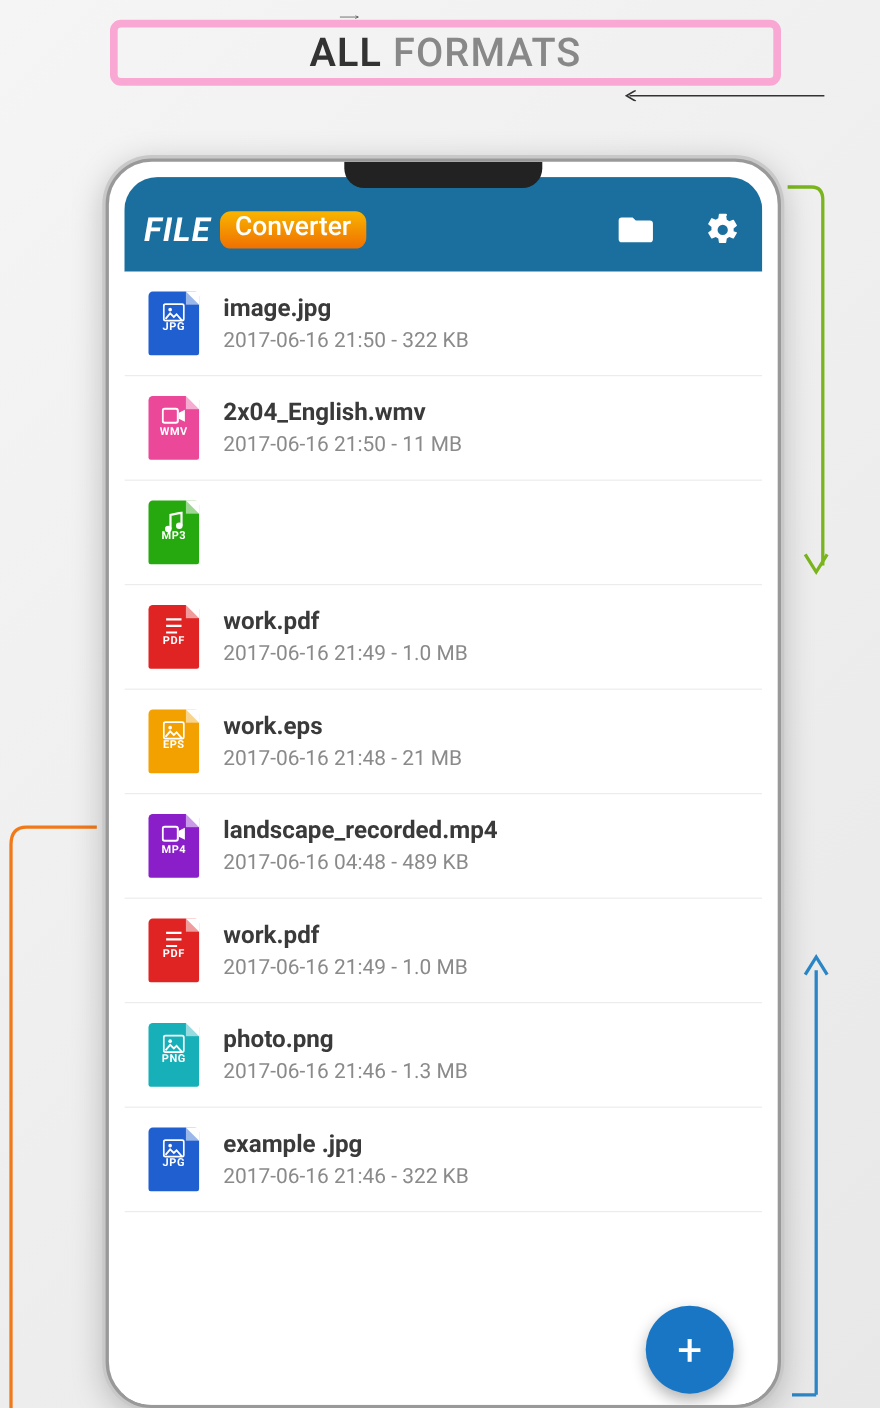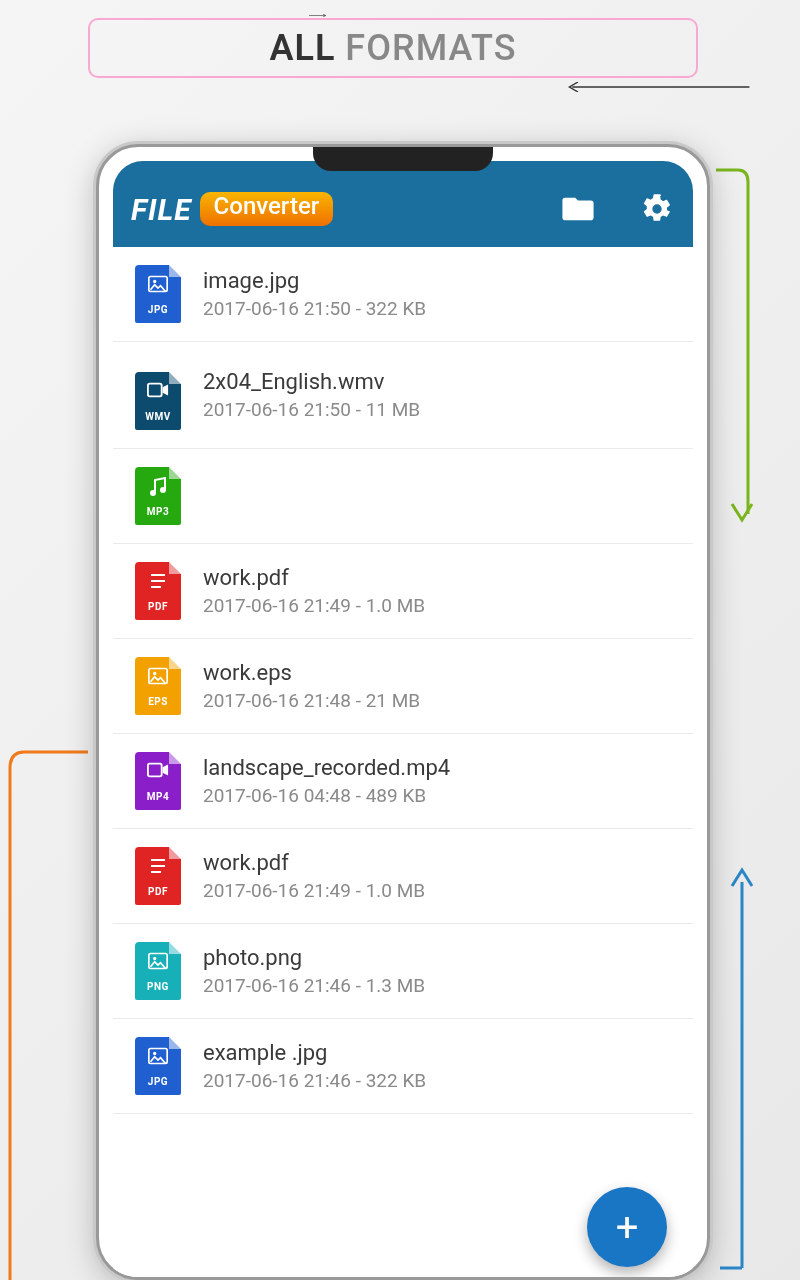--- a/index.html
+++ b/index.html
@@ -2,21 +2,21 @@
 <html><head>
 <meta charset="utf-8">
 <style>
   * { box-sizing: border-box; margin: 0; padding: 0; }
   html, body { width: 800px; height: 1280px; font-family: -apple-system, BlinkMacSystemFont, "Segoe UI", Roboto, Arial, sans-serif; background: linear-gradient(135deg, #f5f5f5 0%, #e8e8e8 100%); overflow: hidden; }
   
   .canvas { position: relative; width: 800px; height: 1280px; }
   
   
   .banner-wrap { position: absolute; top: 8px; left: 88px; width: 610px; height: 88px; }
-  .banner-box { position: absolute; top: 10px; left: 0; width: 100%; height: 60px; border: 2px solid #f9a8d4; border-radius: 10px; display: flex; align-items: center; justify-content: center; }
+  .banner-box { position: absolute; top: 10px; left: 12px; width: 100%; height: 60px; border: 7px solid #f9a8d4; border-radius: 10px; display: flex; align-items: center; justify-content: center; }
   .banner-text { font-size: 36px; font-weight: 600; letter-spacing: 1px; }
   .banner-text .w1 { color: #333; }
   .banner-text .w2 { color: #888; font-weight: 500; }
   .banner-arrow-top { position: absolute; top: 6px; left: 200px; width: 60px; height: 3px; }
   .banner-arrow-bottom { position: absolute; top: 74px; left: 440px; width: 260px; height: 10px; }
   
   
   .arrow-green { position: absolute; top: 168px; right: 46px; width: 40px; height: 360px; }
   .arrow-blue  { position: absolute; top: 860px; right: 46px; width: 40px; height: 410px; }
   .arrow-orange{ position: absolute; top: 750px; left: 0; width: 90px; height: 530px; }
@@ -32,26 +32,26 @@
   .appbar { background: #1a6f9e; height: 86px; display: flex; align-items: center; padding: 10px 18px 0 18px; gap: 27px; }
   .logo { display: flex; align-items: center; gap: 8px; }
   .logo-file { color: #fff; font-weight: 700; font-style: italic; font-size: 30px; letter-spacing: 1px; }
   .logo-badge { background: linear-gradient(180deg,#f8b500,#f07000); color: #fff; font-weight: 500; font-size: 24px; padding: 0 14px 6px 14px; border-radius: 10px; }
   .appbar-spacer { flex: 1; }
   .appbar-icon { width: 36px; height: 36px; color: #fff; display:flex; align-items:center; justify-content:center; margin-left: 16px; }
   
   
   .file-list { flex:1; overflow:hidden; background:#fff; }
   .file-row { display:flex; align-items:center; gap: 22px; padding: 18px 20px 18px 22px; border-bottom: 1px solid #eaeaea; }
-  .file-icon { width: 46px; height: 58px; position:relative; border-radius: 4px 4px 2px 2px; flex-shrink:0; display:flex; flex-direction:column; align-items:center; justify-content:flex-end; padding-bottom:8px; }
+  .file-icon { width: 46px; height: 58px; position:relative; border-radius: 4px 4px 2px 2px; flex-shrink:0; display:flex; flex-direction:column; align-items:center; justify-content:flex-end; padding-bottom:20px; }
   .file-icon:before { content:""; position:absolute; top:0; right:0; width:0; height:0; border-left:12px solid rgba(255,255,255,.55); border-top:12px solid #fff; }
   .file-icon .glyph { position:absolute; top:10px; left:0; right:0; display:flex; justify-content:center; color:#fff; }
   .file-ext { font-size: 10px; font-weight: 700; color: #fff; letter-spacing: .5px; }
   .file-meta { display:flex; flex-direction:column; gap:4px; min-width:0; }
-  .file-name { font-size: 22px; font-weight: 400; color: #3a3a3a; white-space:nowrap; overflow:hidden; text-overflow:ellipsis; }
+  .file-name { font-size: 22px; font-weight: 700; color: #3a3a3a; white-space:nowrap; overflow:hidden; text-overflow:ellipsis; }
   .file-sub  { font-size: 19px; color: #8a8a8a; }
   
   
   .fab { position:absolute; right: 26px; bottom: 10px; width: 80px; height: 80px; border-radius: 50%; background:#1976c5; color:#fff; display:flex; align-items:center; justify-content:center; font-size: 40px; box-shadow: 0 6px 14px rgba(0,0,0,.3); }
 </style>
 </head>
 <body>
 
 <div class="canvas">
 
@@ -119,21 +119,21 @@
                 </svg>
               </div>
               <div class="file-ext">JPG</div>
             </div>
             <div class="file-meta">
               <div class="file-name">image.jpg</div>
               <div class="file-sub">2017-06-16 21:50 - 322 KB</div>
             </div>
           </div>
           <div class="file-row">
-            <div class="file-icon" style="background: #0c4a6e; margin-top: 12px;">
+            <div class="file-icon" style="background: #ec4899;">
               <div class="glyph">
                 <svg width="22" height="16" viewBox="0 0 24 16">
                   <rect x="1" y="1" width="15" height="14" rx="2" fill="none" stroke="#fff" stroke-width="2"></rect>
                   <path d="M17 5l6-3v12l-6-3z" fill="#fff"></path>
                 </svg>
               </div>
               <div class="file-ext">WMV</div>
             </div>
             <div class="file-meta">
               <div class="file-name">2x04_English.wmv</div>

